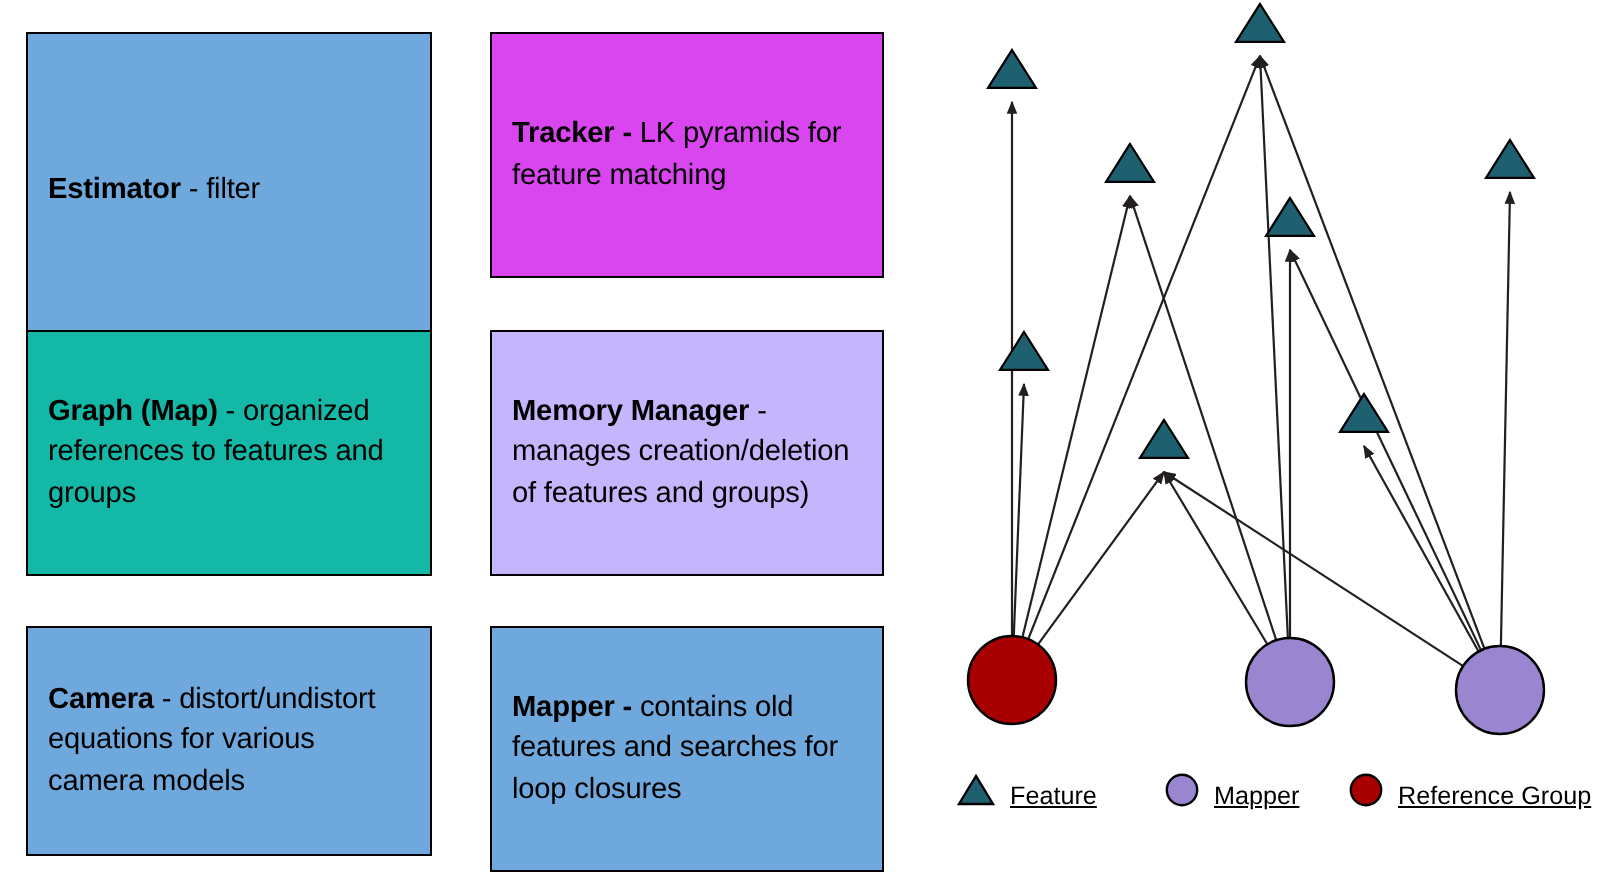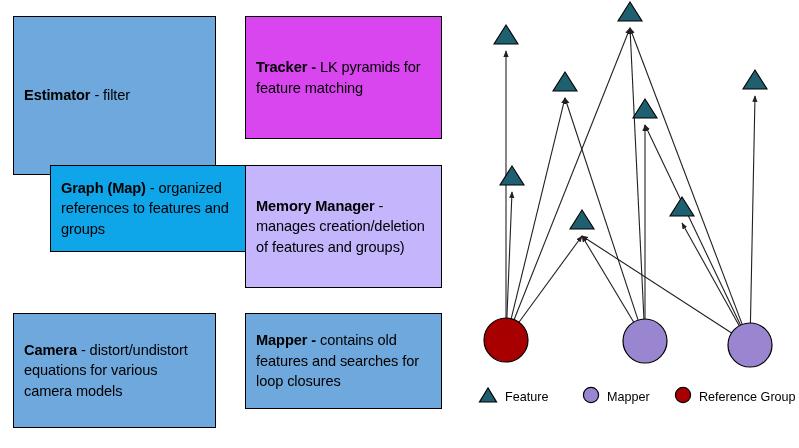--- a/index.html
+++ b/index.html
@@ -54,50 +54,51 @@
     top: 386px;
     width: 329px;
     height: 26px;
   }
   .legend-item {
     position: absolute;
     display: flex;
     align-items: center;
     gap: 7px;
     white-space: nowrap;
+    text-decoration: underline;
   }
   .legend-label {
     font-size: 12.6px;
     color: #000000;
     line-height: 14px;
   }
   .swatch { display: block; }
 </style>
 </head>
 <body>
 
 <div id="canvas">
 
   <div id="components">
       <div class="box" style="left: 13px; top: 16px; width: 203px; height: 159px; background: rgb(111, 168, 220); border-color: rgb(0, 0, 0);">
         <div class="txt"><span class="lead">Estimator</span><span class="rest"> - filter</span></div>
       </div>
       <div class="box" style="left: 245px; top: 16px; width: 197px; height: 123px; background: #d946ef; border-color: rgb(0, 0, 0);">
         <div class="txt"><span class="lead">Tracker -</span><span class="rest"> LK pyramids for feature matching</span></div>
       </div>
-      <div class="box" style="left: 13px; top: 165px; width: 203px; height: 87px; background: #0ea5e9; border-color: rgb(0, 0, 0); margin-left: 37px;">
+      <div class="box" style="left: 13px; top: 165px; width: 203px; height: 123px; background: #14b8a6; border-color: rgb(0, 0, 0);">
         <div class="txt"><span class="lead">Graph (Map)</span><span class="rest"> - organized references to features and groups</span></div>
       </div>
       <div class="box" style="left: 245px; top: 165px; width: 197px; height: 123px; background: #c4b5fd; border-color: rgb(0, 0, 0);">
         <div class="txt"><span class="lead">Memory Manager</span><span class="rest"> - manages creation/deletion of features and groups)</span></div>
       </div>
       <div class="box" style="left: 13px; top: 313px; width: 203px; height: 115px; background: rgb(111, 168, 220); border-color: rgb(0, 0, 0);">
         <div class="txt"><span class="lead">Camera</span><span class="rest"> - distort/undistort equations for various camera models</span></div>
       </div>
-      <div class="box" style="left: 245px; top: 313px; width: 197px; height: 96px; background: rgb(111, 168, 220); border-color: rgb(0, 0, 0);">
+      <div class="box" style="left: 245px; top: 313px; width: 197px; height: 123px; background: rgb(111, 168, 220); border-color: rgb(0, 0, 0);">
         <div class="txt"><span class="lead">Mapper -</span><span class="rest"> contains old features and searches for loop closures</span></div>
       </div>
     </div>
 
   <div id="graph">
     <svg id="graph-svg" width="339" height="380" viewBox="0 0 339 380">
         <defs>
           <marker id="arrow" viewBox="0 0 10 10" refX="9" refY="5" markerWidth="6" markerHeight="6" orient="auto-start-reverse" markerUnits="strokeWidth">
             <path d="M 0 1 L 10 5 L 0 9 z" fill="#231f20"></path>
           </marker>

